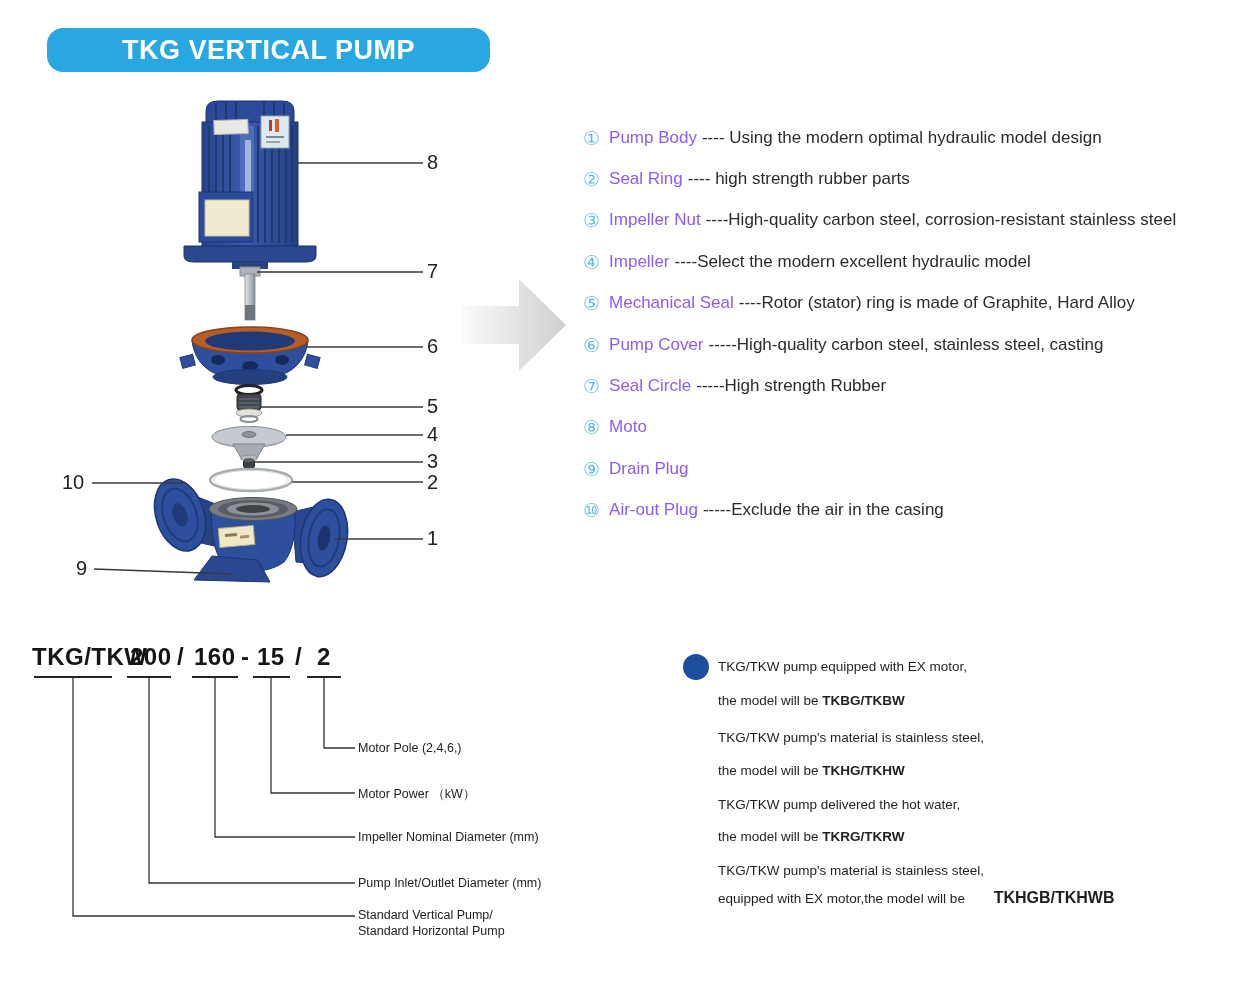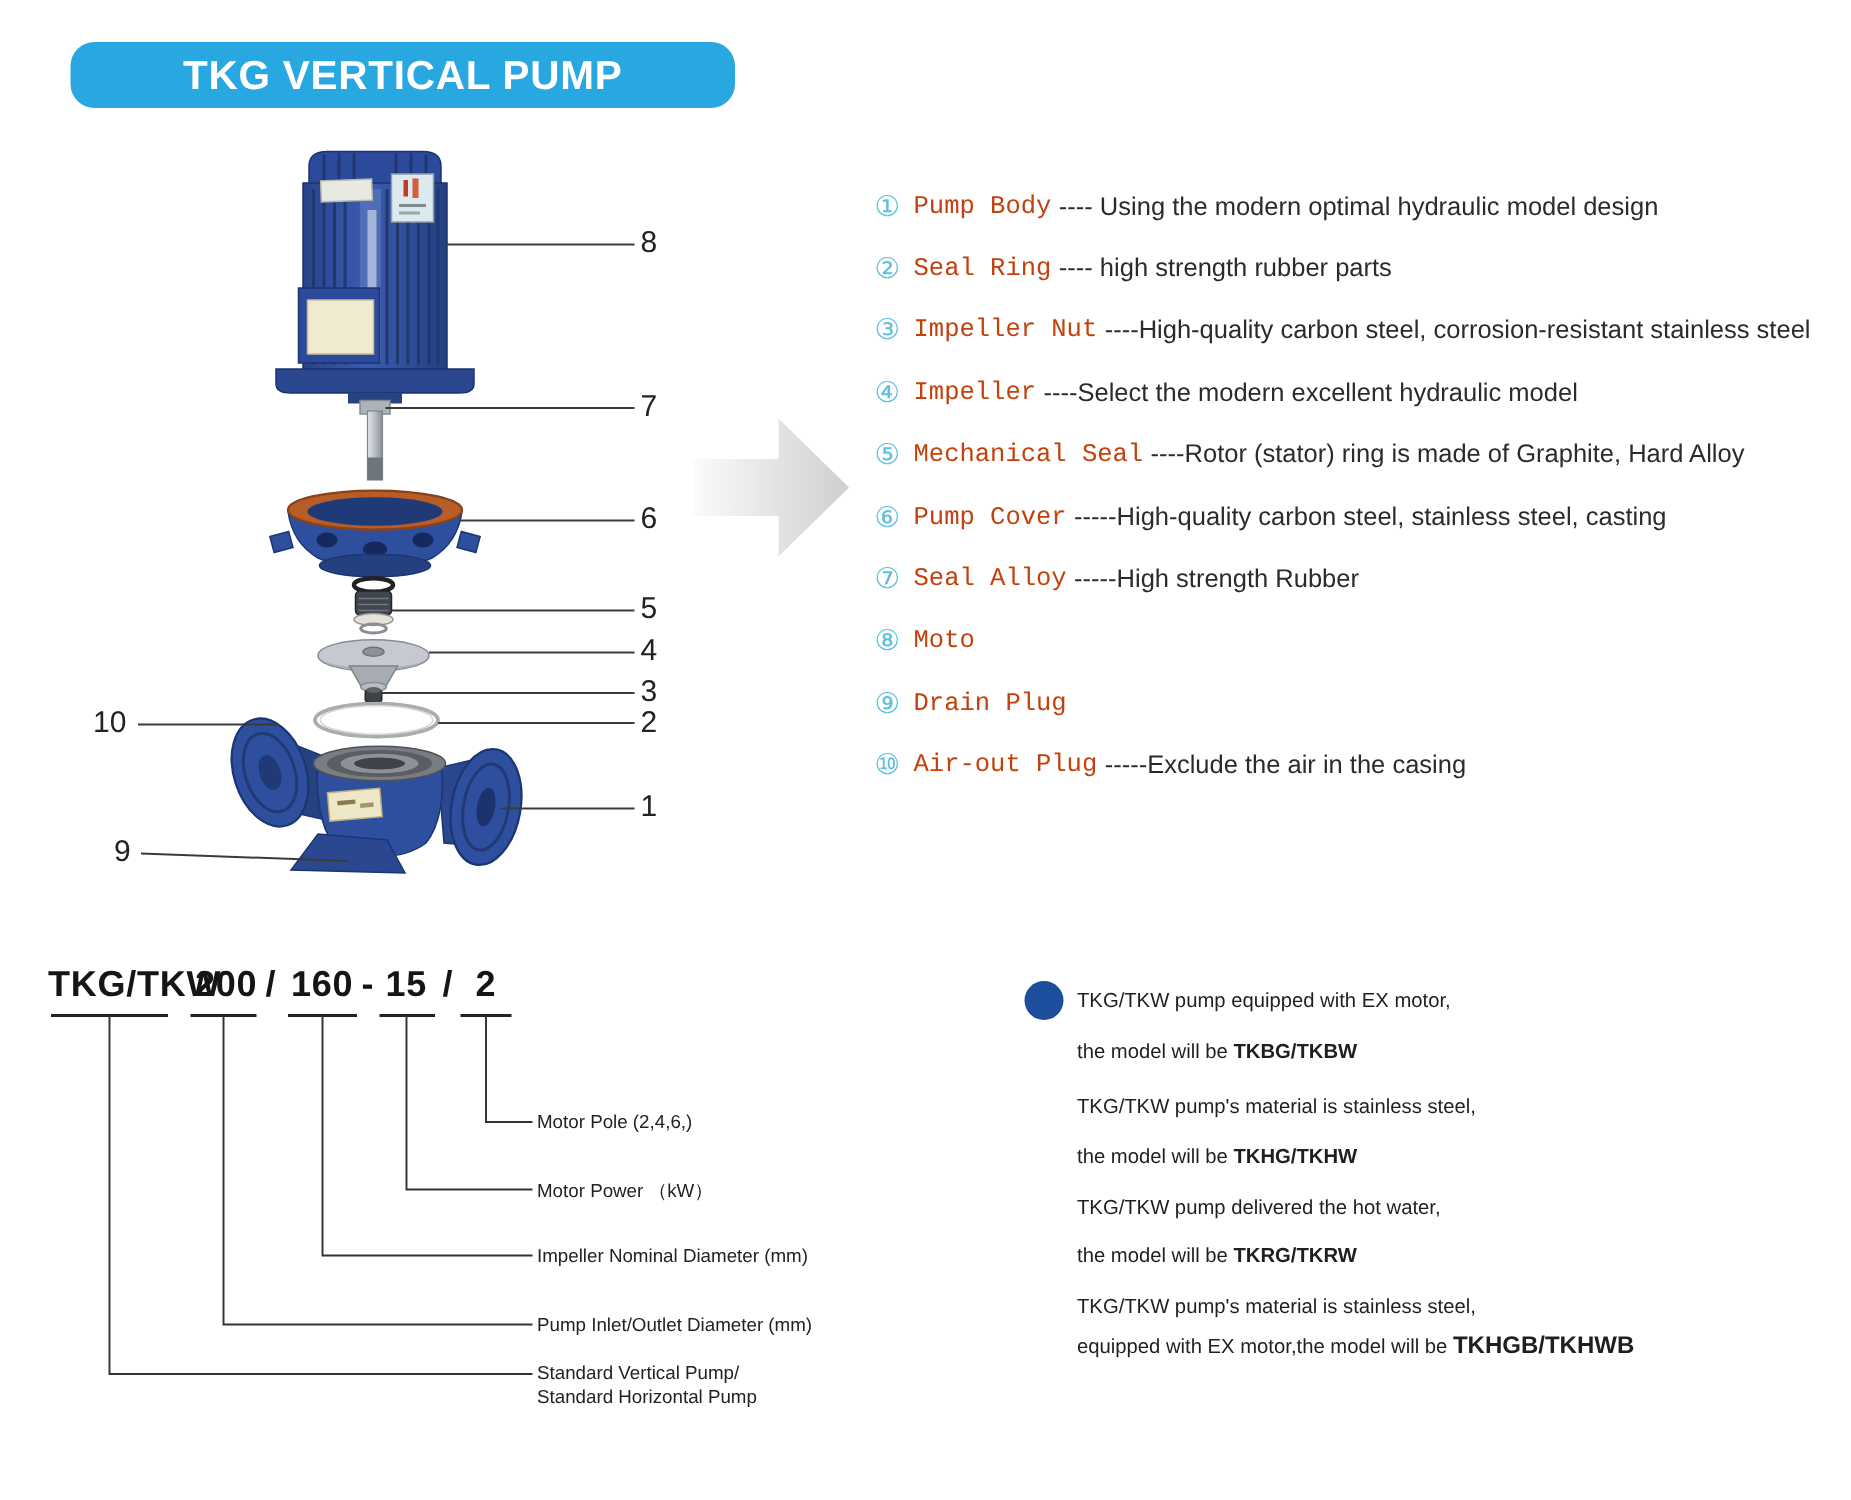--- a/index.html
+++ b/index.html
@@ -12,33 +12,33 @@
           border-radius:16px;display:flex;align-items:center;justify-content:center;}
   .banner span{color:#fff;font-size:27px;font-weight:bold;letter-spacing:.5px;}
 
   
   .cl{position:absolute;font-size:20px;color:#222;}
 
   
   .part-item{position:absolute;left:583px;height:26px;display:flex;align-items:center;
              font-size:17px;color:#2b2b2b;white-space:nowrap;}
   .pnum{color:#5fc0de;font-size:19px;margin-right:9px;}
-  .pname{color:#c2410c;margin-right:5px;font-family:Liberation Mono, monospace;}
+  .pname{color:#8b5cf6;margin-right:5px;}
   .pdesc{color:#2b2b2b;}
 
   
   .mc{position:absolute;top:643px;font-size:24px;font-weight:bold;color:#151515;letter-spacing:.5px;}
   .tl{position:absolute;left:358px;font-size:12.5px;color:#222;white-space:nowrap;}
 
   
   .bullet{position:absolute;left:683px;top:654px;width:26px;height:26px;border-radius:50%;
           background:#1d4d9d;}
   .note-line{position:absolute;left:718px;font-size:13.5px;color:#1f1f1f;white-space:nowrap;}
   .nb{font-weight:bold;}
-  .nb-lg{font-weight:bold;font-size:16px;}
+  .nb-lg{font-weight:bold;font-size:16px;margin-left:25px;}
 </style>
 </head>
 <body>
 
 <div class="page">
 
   <div class="banner">
     <span>TKG VERTICAL PUMP</span>
   </div>
 
@@ -239,21 +239,21 @@
     <span class="pname">Mechanical Seal</span>
     <span class="pdesc">----Rotor (stator) ring is made of Graphite, Hard Alloy</span>
   </div>
   <div class="part-item" style="top:332px">
     <span class="pnum">⑥</span>
     <span class="pname">Pump Cover</span>
     <span class="pdesc">-----High-quality carbon steel, stainless steel, casting</span>
   </div>
   <div class="part-item" style="top:373px">
     <span class="pnum">⑦</span>
-    <span class="pname">Seal Alloy</span>
+    <span class="pname">Seal Circle</span>
     <span class="pdesc">-----High strength Rubber</span>
   </div>
   <div class="part-item" style="top:414px">
     <span class="pnum">⑧</span>
     <span class="pname">Moto</span>
   </div>
   <div class="part-item" style="top:456px">
     <span class="pnum">⑨</span>
     <span class="pname">Drain Plug</span>
   </div>

